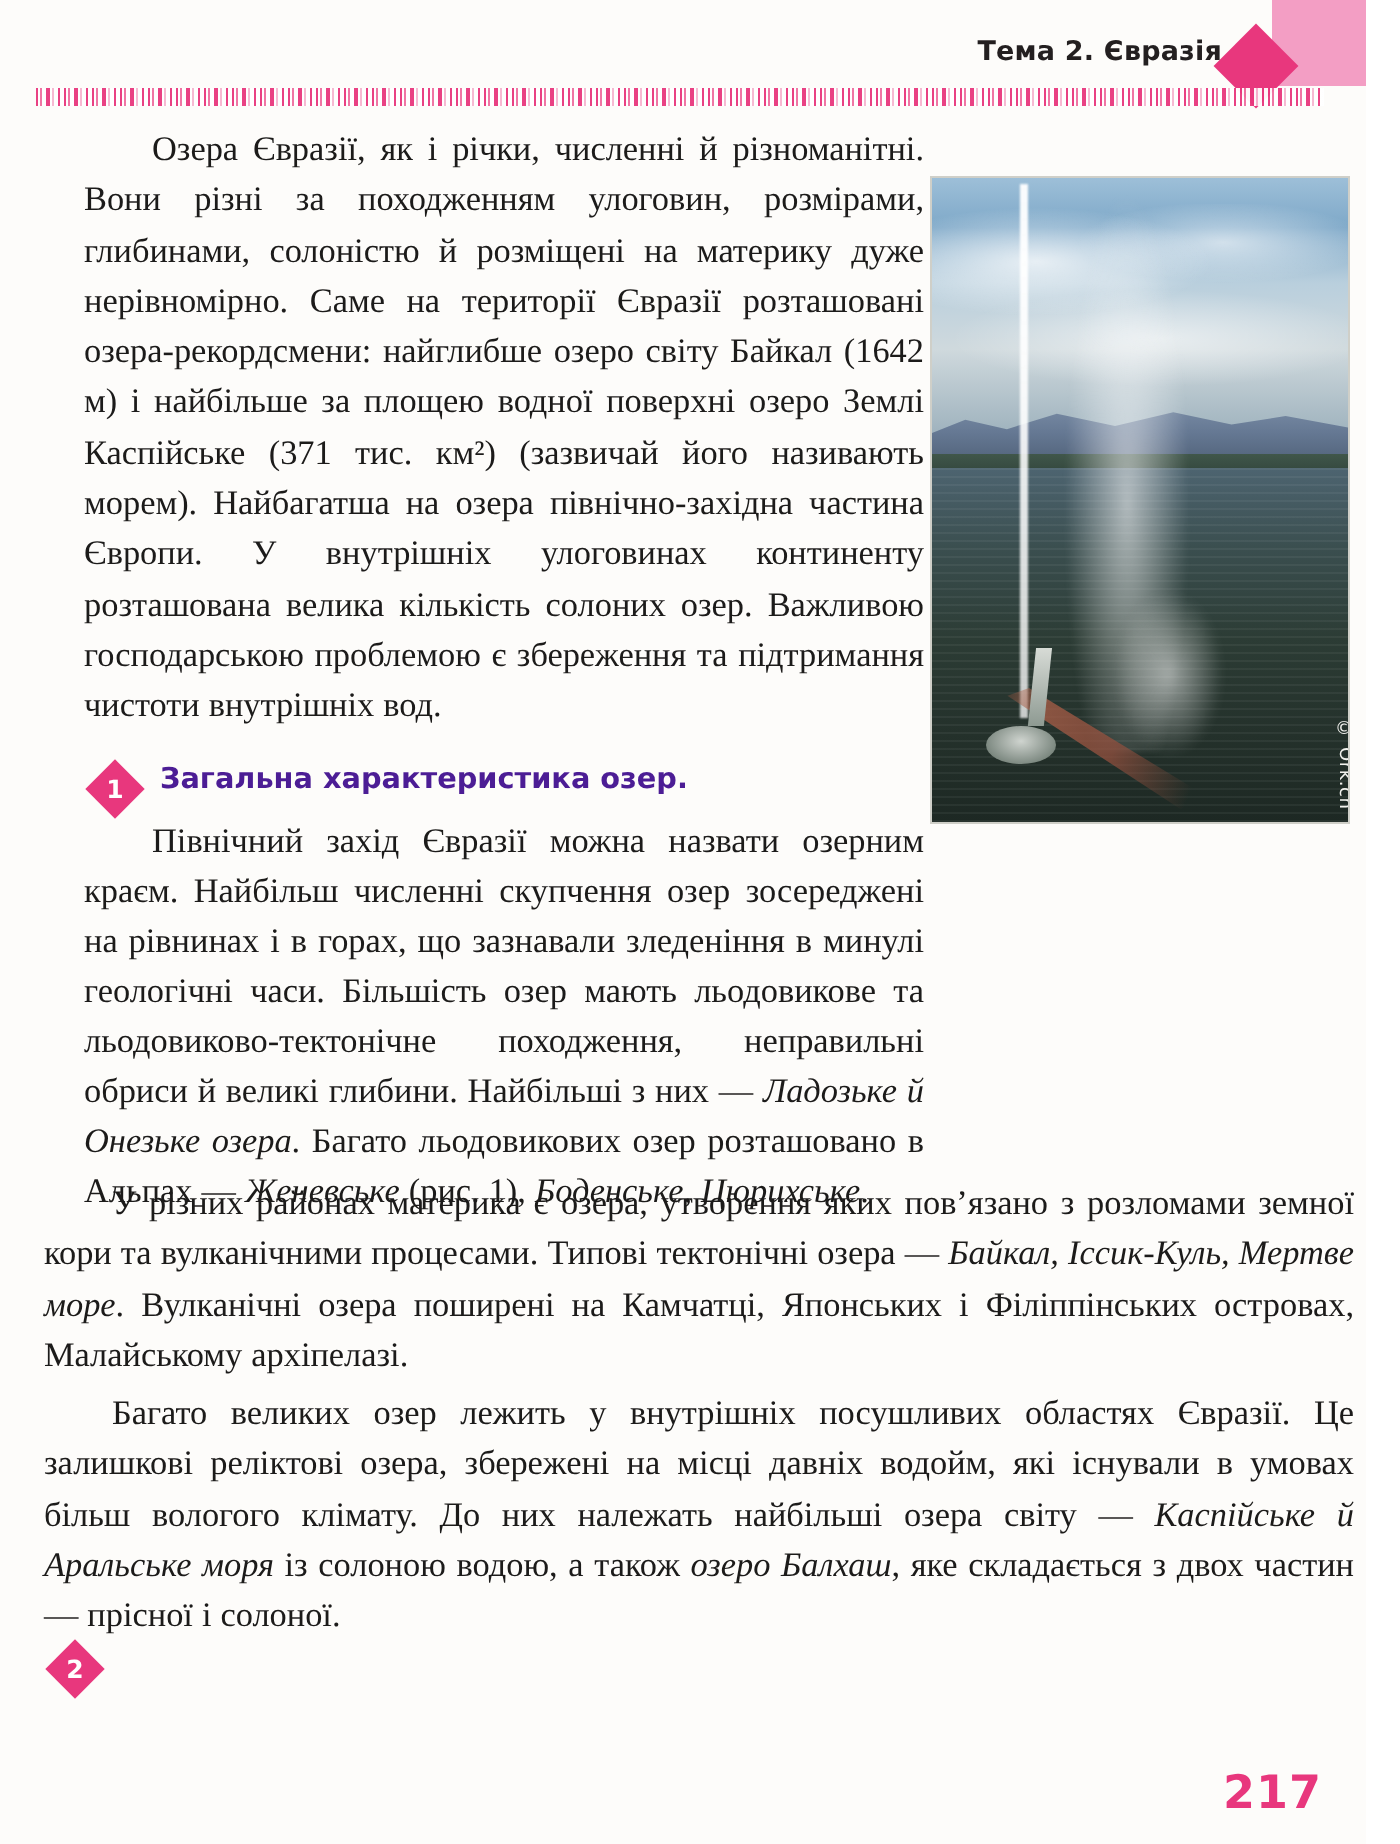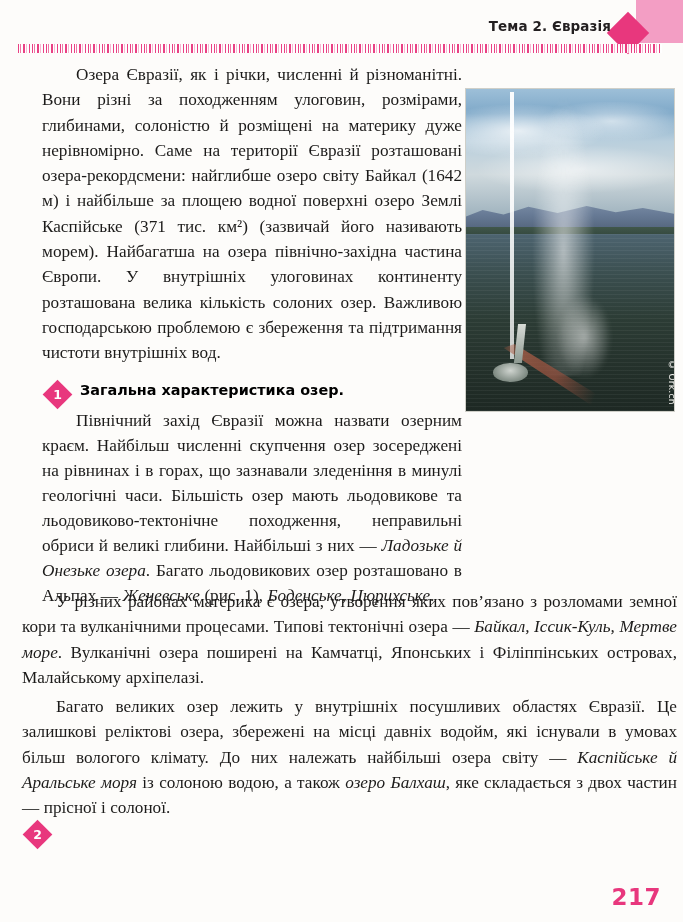--- a/index.html
+++ b/index.html
@@ -127,21 +127,21 @@
     font-weight: 700;
     color: #ffffff;
   }
   .sec-title {
     position: absolute;
     left: 38px;
     top: 0px;
     font-family: "DejaVu Sans", "Liberation Sans", sans-serif;
     font-size: 14.4px;
     font-weight: 700;
-    color: #000000;
+    color: #4c1d95;
     white-space: nowrap;
   }
 
   
   .figure {
     position: absolute;
     top: 88px;
     left: 465px;
     width: 208px;
   }

